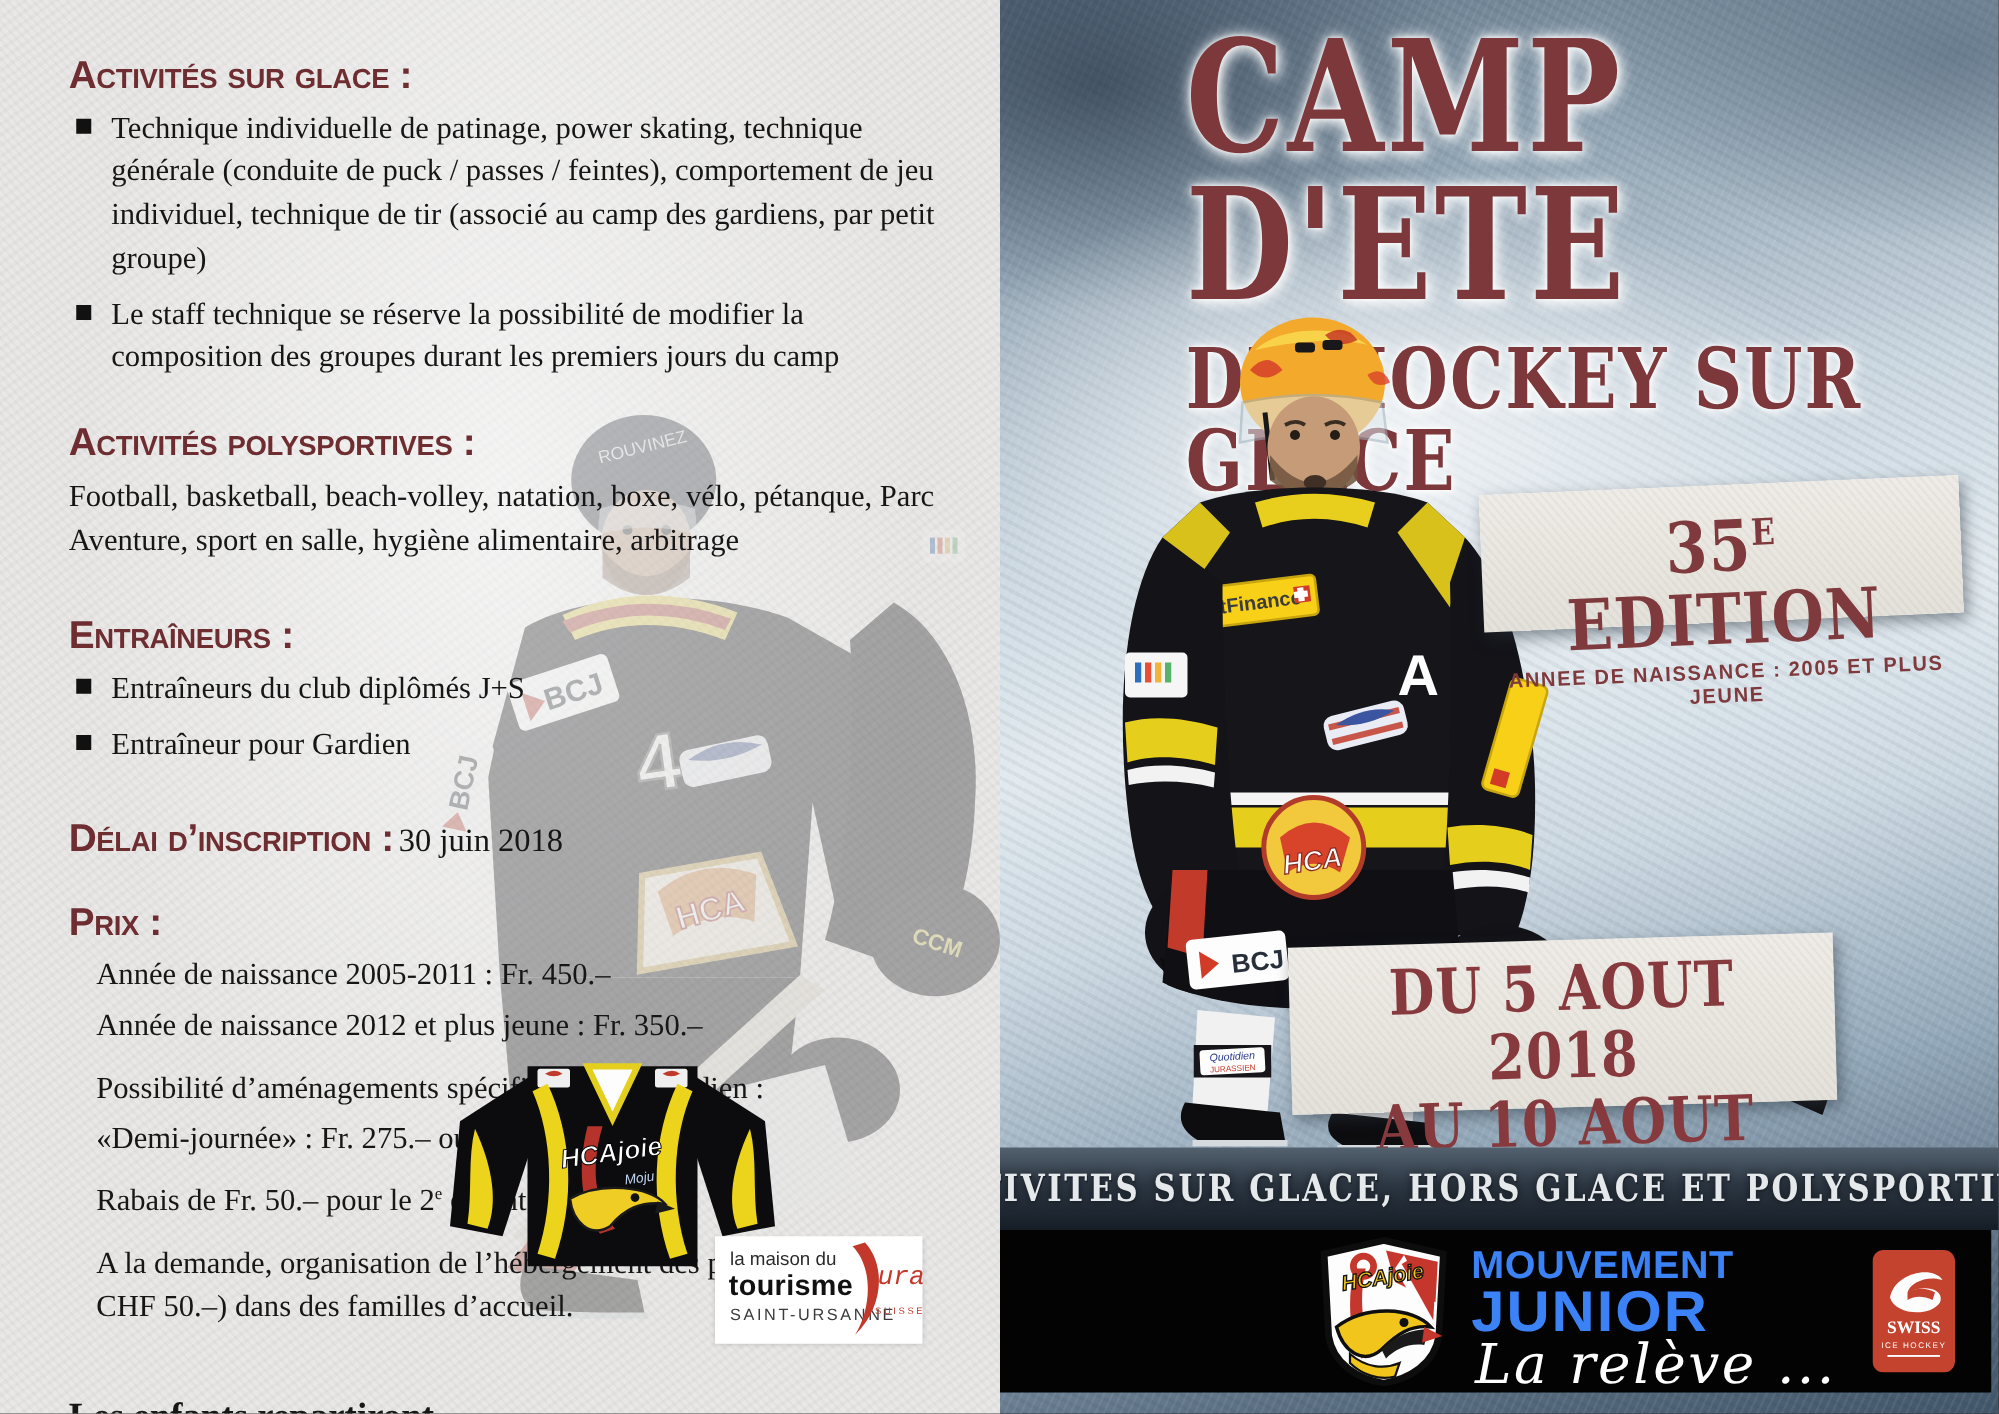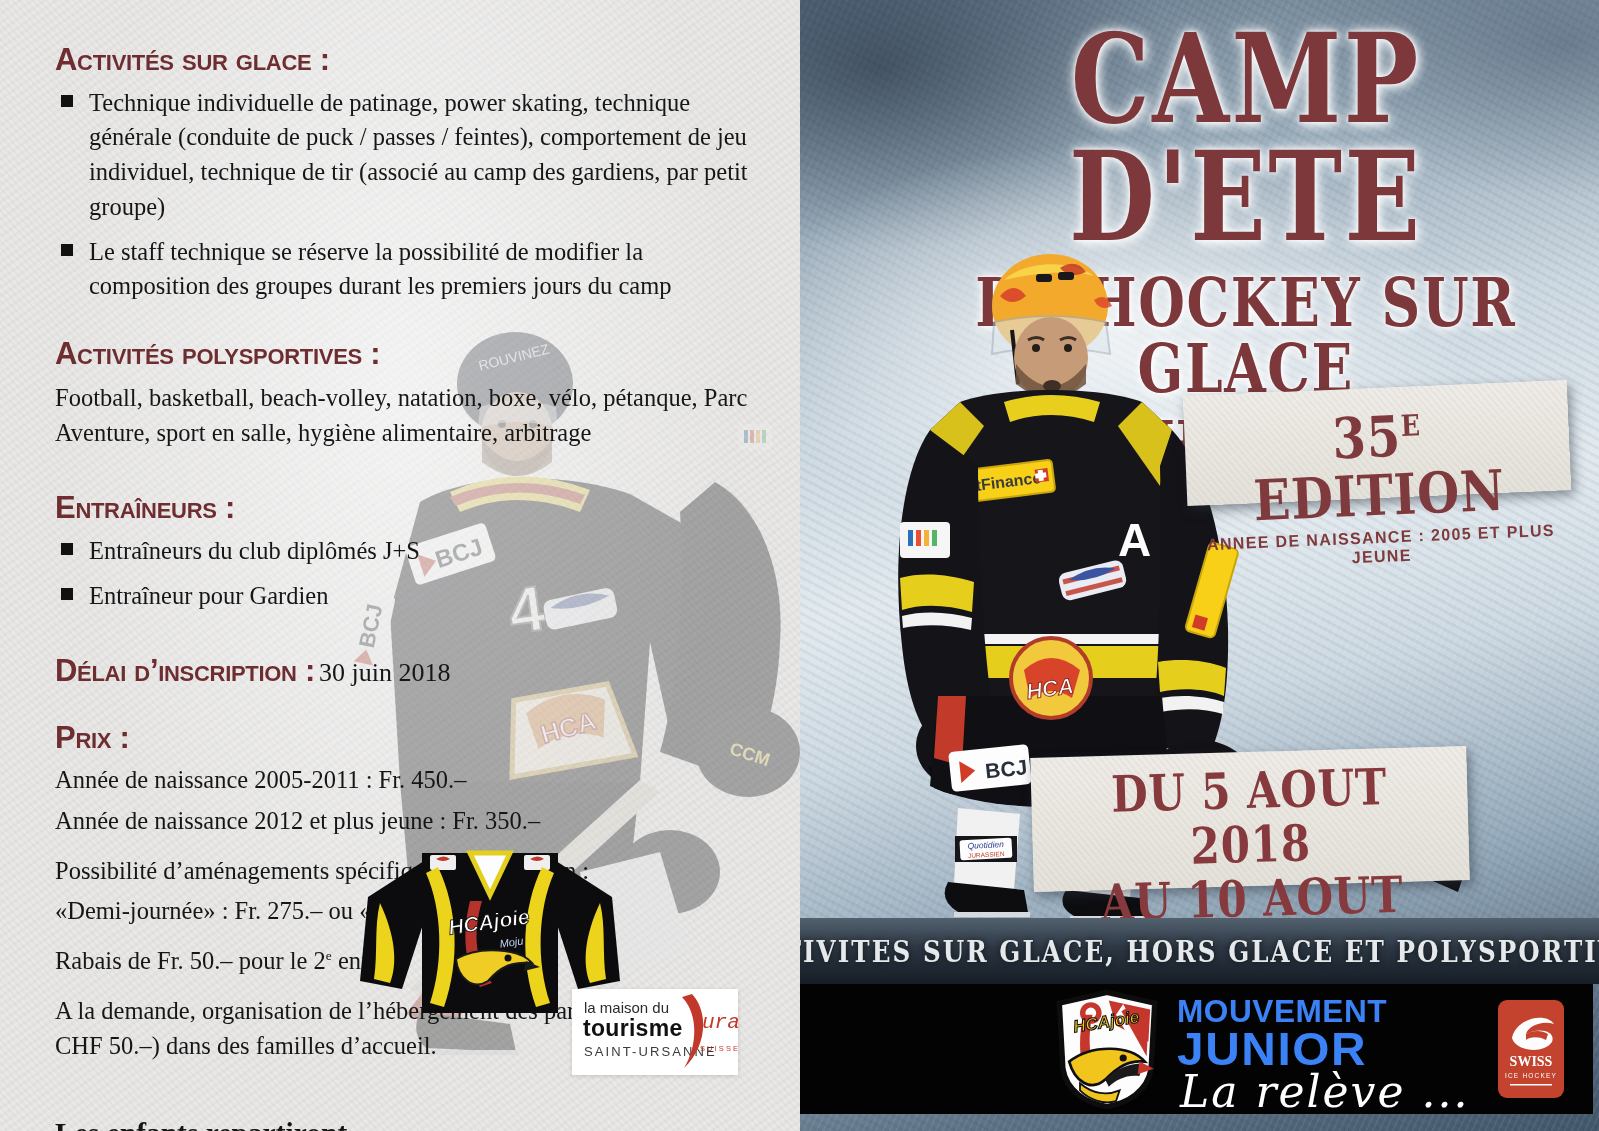--- a/index.html
+++ b/index.html
@@ -9,21 +9,21 @@
     background:
       radial-gradient(ellipse at 50% 35%, rgba(255,255,255,.55), rgba(255,255,255,0) 60%),
       repeating-linear-gradient(48deg, rgba(120,120,125,.05) 0 2px, rgba(255,255,255,0) 2px 5px),
       repeating-linear-gradient(-35deg, rgba(90,95,100,.04) 0 3px, rgba(255,255,255,0) 3px 7px),
       #e9e8e7;}
   .bg-player{position:absolute;left:330px;top:312px;width:470px;height:760px;opacity:.32;filter:saturate(.75) contrast(.95);}
   .left-content{position:absolute;left:55px;top:44px;width:705px;color:#161616;}
   .hdr{font-family:"Liberation Sans",sans-serif;font-weight:700;font-variant:small-caps;
        color:#6e2d30;font-size:31px;letter-spacing:-.3px;margin:0;line-height:1.05;}
   .hdr.inline{display:inline;}
-  .body-txt{font-size:24.5px;line-height:1.42;}
+  .body-txt{font-size:24.5px;line-height:1.42;margin-left:22px;}
   .blist{list-style:none;margin:9px 0 0 0;padding:0;}
   .blist li{position:relative;padding-left:34px;margin-bottom:10px;}
   .blist li::before{content:"";position:absolute;left:6px;top:9px;width:12px;height:12px;background:#111;}
   .gap-s{margin-top:10px;} .gap-m{margin-top:34px;} .gap-l{margin-top:42px;}
   .serif-val{font-size:26px;}
   .prix-line{margin-top:6px;}
   .prix-line.spaced{margin-top:15px;}
   sup.e{font-size:.55em;vertical-align:super;}
   .maillot-note{font-family:"Liberation Serif",serif;font-weight:700;font-size:29.5px;line-height:1.25;width:350px;margin-top:52px;}
   
@@ -40,21 +40,21 @@
   
   .page-right{position:absolute;left:800px;top:0;width:799px;height:1131px;overflow:hidden;
     background:
       radial-gradient(ellipse 560px 300px at 38% 30%, rgba(255,255,255,.75), rgba(255,255,255,0) 65%),
       radial-gradient(ellipse 420px 260px at 10% 6%, rgba(26,40,58,.55), rgba(26,40,58,0) 70%),
       radial-gradient(ellipse 420px 220px at 96% 4%, rgba(58,76,96,.45), rgba(58,76,96,0) 70%),
       repeating-linear-gradient(115deg, rgba(255,255,255,.06) 0 2px, rgba(255,255,255,0) 2px 6px),
       repeating-linear-gradient(28deg, rgba(20,40,60,.06) 0 3px, rgba(20,40,60,0) 3px 8px),
       linear-gradient(168deg,#5f7284 0%,#93a6b5 16%,#ccd8e1 34%,#e2eaef 48%,#cdd9e2 60%,#94a9ba 76%,#5c7083 90%,#42566a 100%);}
   .college{font-family:"DejaVu Serif",serif;font-weight:700;}
-  .title-block{position:absolute;top:20px;right:56px;text-align:center;color:#7c383b;}
+  .title-block{position:absolute;top:20px;right:56px;text-align:left;color:#7c383b;}
   .title-block .l1{font-size:124px;line-height:118px;letter-spacing:3px;display:block;transform:scaleX(.8);transform-origin:100% 50%;
      text-shadow:0 0 5px rgba(255,255,255,.95),0 0 14px rgba(255,255,255,.9),3px 3px 12px rgba(255,255,255,.75);}
   .title-block .l2{font-size:67px;line-height:66px;letter-spacing:2px;display:block;margin-top:14px;transform:scaleX(.8);transform-origin:100% 50%;
      text-shadow:0 0 4px rgba(255,255,255,.95),0 0 12px rgba(255,255,255,.85),2px 2px 9px rgba(255,255,255,.7);}
   .title-block .l3{font-size:67px;line-height:64px;letter-spacing:3px;display:block;margin-top:12px;transform:scaleX(.8);transform-origin:100% 50%;
      text-shadow:0 0 4px rgba(255,255,255,.95),0 0 12px rgba(255,255,255,.85),2px 2px 9px rgba(255,255,255,.7);}
   .player{position:absolute;left:8px;top:226px;width:660px;height:692px;}
   .badge{position:absolute;background:
       repeating-linear-gradient(52deg, rgba(140,140,135,.08) 0 2px, rgba(255,255,255,0) 2px 5px),
       linear-gradient(180deg,#efece7,#e4e1da);

